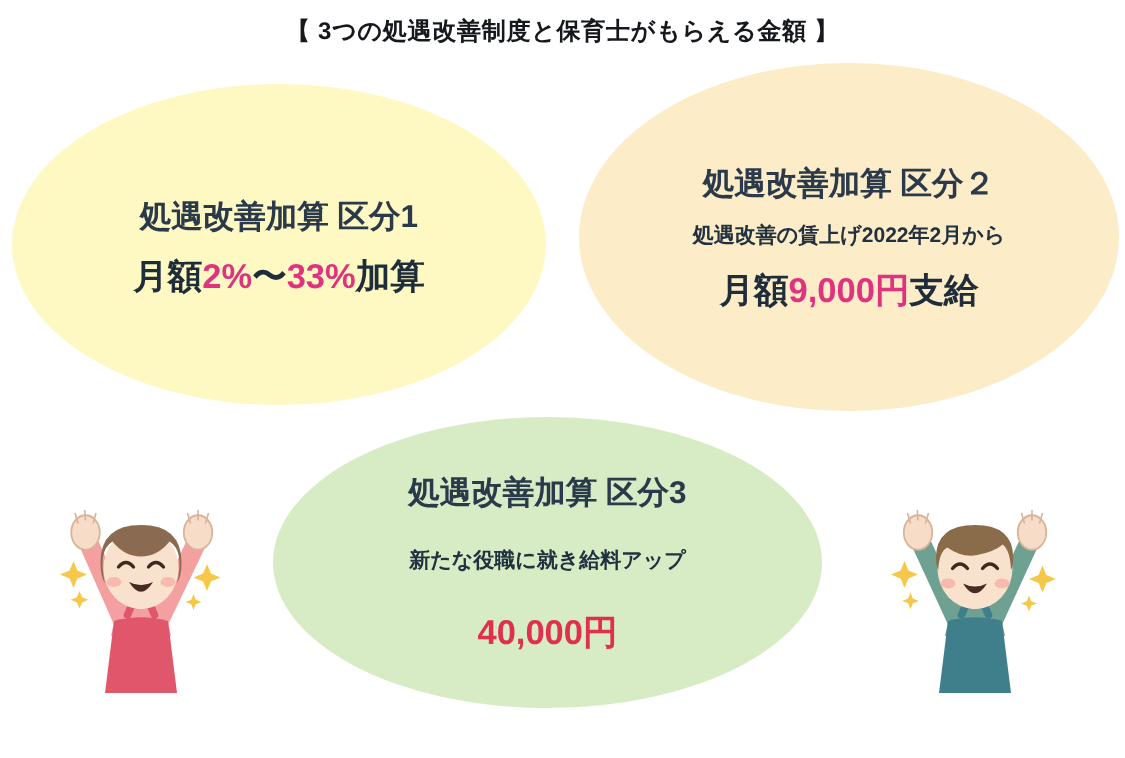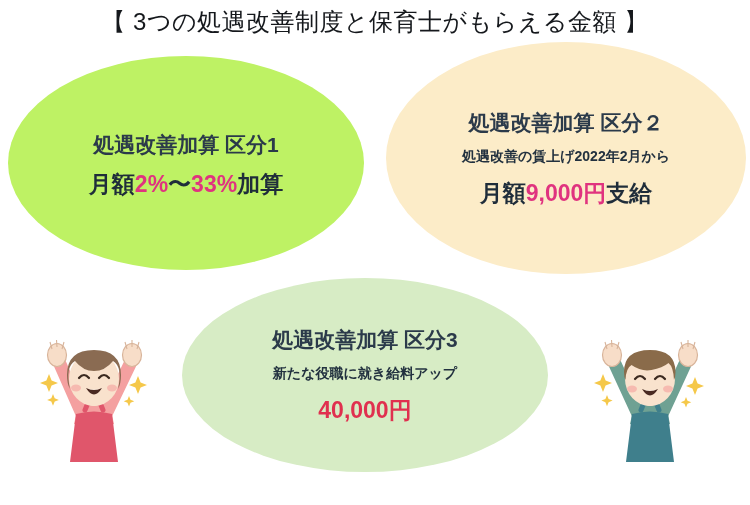--- a/index.html
+++ b/index.html
@@ -27,22 +27,22 @@
     position: absolute;
     top: 0;
     left: 0;
     width: 750px;
     height: 44px;
     display: flex;
     align-items: center;
     justify-content: center;
   }
   .title-text {
-    font-size: 24px;
-    font-weight: normal;
+    font-size: 16px;
+    font-weight: bold;
     color: #15181c;
     letter-spacing: 0.5px;
     white-space: nowrap;
     line-height: 1;
   }
 
   
   .bubble {
     position: absolute;
     border-radius: 50%;
@@ -73,20 +73,21 @@
     padding-top: 4px;
   }
   #bubble-3 {
     left: 182px;
     top: 278px;
     width: 366px;
     height: 194px;
     background: #d7ecc5;
     z-index: 3;
     padding-top: 4px;
+    gap: 11px;
   }
 
   .bubble-heading {
     font-size: 21px;
     font-weight: bold;
     color: #2b3a4a;
     line-height: 1.15;
     margin-bottom: 13px;
     white-space: nowrap;
   }
@@ -118,21 +119,21 @@
 </style>
 </head>
 <body>
 
 <div id="infographic">
 
   <div class="title-bar">
     <div class="title-text">【 3つの処遇改善制度と保育士がもらえる金額 】</div>
   </div>
 
-  <div class="bubble" id="bubble-1" style="background: #bef264;">
+  <div class="bubble" id="bubble-1" style="background: #fef9c3;">
     <div class="bubble-heading">処遇改善加算 区分1</div>
     <div class="bubble-amount"><span>月額</span><span class="hl-pink">2%</span><span>〜</span><span class="hl-pink">33%</span><span>加算</span></div>
   </div>
 
   <div class="bubble" id="bubble-2" style="background: rgb(252, 236, 200);">
     <div class="bubble-heading">処遇改善加算 区分２</div>
     <div class="bubble-sub">処遇改善の賃上げ2022年2月から</div>
     <div class="bubble-amount"><span>月額</span><span class="hl-pink">9,000円</span><span>支給</span></div>
   </div>
 

